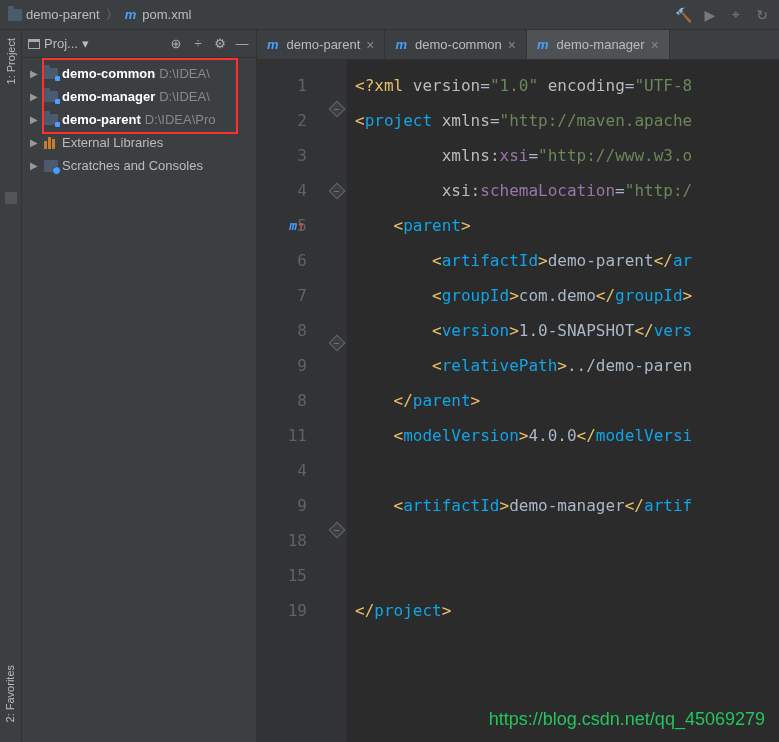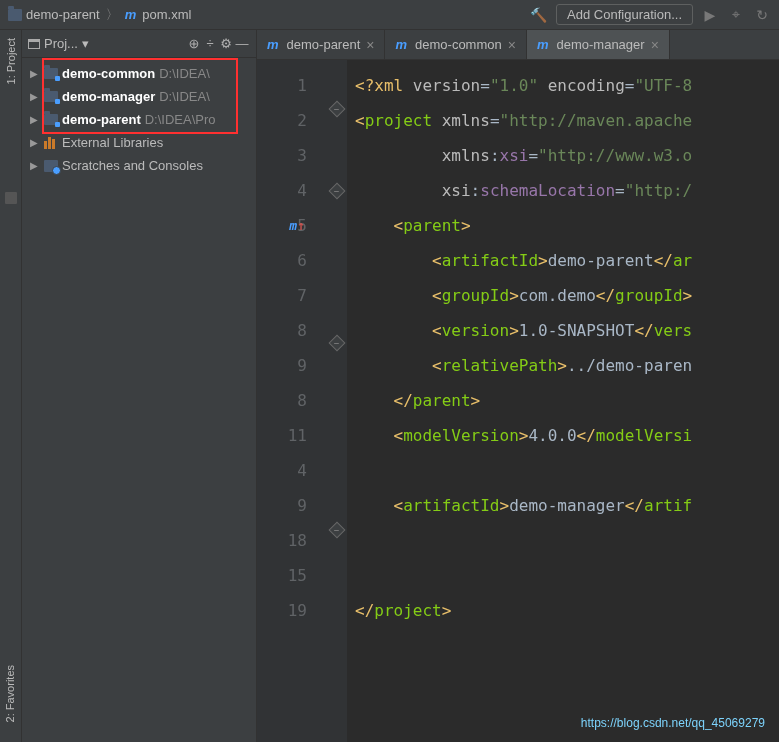--- a/index.html
+++ b/index.html
@@ -62,20 +62,21 @@
       width: 235px;
       background: #3c3f41;
       border-right: 1px solid #323232;
       overflow: hidden;
     }
     .sidebar-header {
       height: 28px;
       display: flex;
       align-items: center;
       padding: 0 6px;
+      gap: 6px;
       border-bottom: 1px solid #323232;
     }
     .sb-title { display: flex; align-items: center; gap: 4px; flex: 1; }
     .window-icon { width: 12px; height: 10px; border: 1px solid #aaa; position: relative; }
     .window-icon::before { content: ''; position: absolute; top: 0; left: 0; right: 0; height: 2px; background: #aaa; }
     .sb-action { color: #afafaf; font-size: 13px; cursor: pointer; width: 16px; text-align: center; }
     .tree { padding: 4px 0; position: relative; }
     .tree-redbox {
       position: absolute;
       top: 0px; left: 20px;
@@ -150,47 +151,46 @@
     }
     .fold-mark span { transform: rotate(-45deg); }
     .code {
       flex: 1;
       padding: 8px 0 8px 8px;
       line-height: 35px;
       white-space: pre;
       overflow: hidden;
     }
     .t-pun { color: #e8bf6a; }
-    .t-tag { color: #84cc16; }
+    .t-tag { color: #0ea5e9; }
     .t-attr { color: #bababa; }
     .t-ns { color: #9876aa; }
     .t-eq { color: #a9b7c6; }
     .t-str { color: #6a8759; }
     .t-txt { color: #a9b7c6; }
     .watermark {
       position: absolute;
       bottom: 12px; right: 14px;
-      color: #7dd3fc;
-      font-size: 12px;
+      color: #22c55e;
+      font-size: 18px;
     }
   </style>
 </head>
 <body>
 
 <div class="topbar">
   <div class="breadcrumb">
     <span class="bc-folder-icon"></span>
     <span class="bc-text">demo-parent</span>
     <span class="bc-sep">〉</span>
     <span class="pom-icon">m</span>
     <span class="bc-text">pom.xml</span>
   </div>
   <div class="topbar-right">
     <span class="hammer-icon">🔨</span>
-    <button class="config-btn">Add Configuration...</button>
     <span class="toolbar-icon">▶</span>
     <span class="toolbar-icon">⌖</span>
     <span class="toolbar-icon">↻</span>
   </div>
 </div>
 
 <div class="main">
   <div class="left-gutter">
     <div class="vert-text">1: Project</div>
     <div class="gutter-box"></div>

